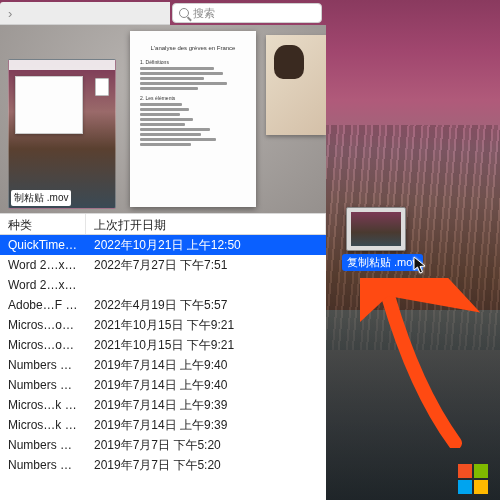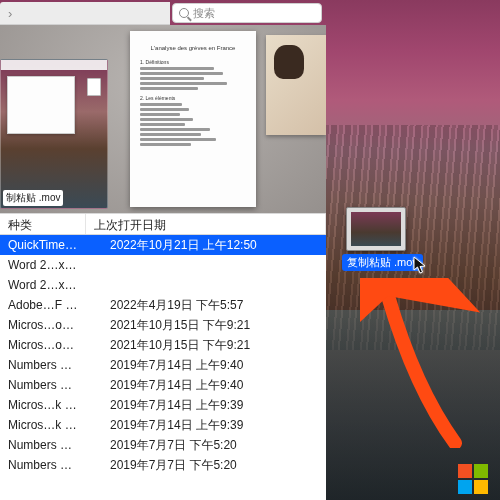--- a/index.html
+++ b/index.html
@@ -46,21 +46,21 @@
     .mag { width:10px; height:10px; border:1.5px solid #8a8a8a; border-radius:50%; position:relative; }
     .mag::after { content:""; position:absolute; width:5px; height:1.5px; background:#8a8a8a; right:-4px; bottom:-2px; transform:rotate(45deg); }
 
     
     .preview-zone {
       position:absolute; top:25px; left:0; width:326px; height:188px;
       background: radial-gradient(ellipse at 50% 30%, #b9b5b2, #95908d);
       overflow:hidden;
     }
     .mini-desktop {
-      position:absolute; left:0; top:34px; width:108px; height:150px;
+      position:absolute; left:8px; top:34px; width:108px; height:150px;
       background: linear-gradient(180deg,#7a3555,#9a6a6a 35%,#5a4030 60%,#3a4a55 100%);
       border:1px solid rgba(255,255,255,.3); border-radius:2px;
     }
     .mini-desktop .bar { height:10px; background:rgba(250,250,250,.9); }
     .mini-win {
       position:absolute; left:6px; top:16px; width:68px; height:58px;
       background:#fdfdfd; border:1px solid #ccc; box-shadow:0 1px 3px rgba(0,0,0,.3);
     }
     .mini-file {
       position:absolute; right:6px; top:18px; width:14px; height:18px;
@@ -103,21 +103,21 @@
     }
     .col-kind { width:86px; }
     .col-date { flex:1; }
     .rows { }
     .row {
       display:flex; height:20px; align-items:center;
       border-bottom: none;
     }
     .row .cell { padding:0 8px; font-size:12px; white-space:nowrap; overflow:hidden; text-overflow:ellipsis; }
     .row .c-kind { width:86px; color:#222; }
-    .row .c-date { flex:1; color:#222;margin-left:16px; }
+    .row .c-date { flex:1; color:#222; }
     .row.selected { background:#0a60ff; }
     .row.selected .cell { color:#fff; }
 
     
     .drag-thumb {
       position:absolute; left:346px; top:207px; width:60px; height:44px;
       background:#dcdcdc; border:1px solid #888; border-radius:2px;
       box-shadow:0 2px 5px rgba(0,0,0,.5);
     }
     .drag-thumb::before {
@@ -203,20 +203,21 @@
     <div class="col col-kind">种类</div>
     <div class="col col-date">上次打开日期</div>
   </div>
   <div class="rows" id="rows">
       <div class="row selected">
         <div class="cell c-kind">QuickTime 影片</div>
         <div class="cell c-date">2022年10月21日 上午12:50</div>
       </div>
       <div class="row">
         <div class="cell c-kind">Word 2…x) 文稿</div>
+        <div class="cell c-date">2022年7月27日 下午7:51</div>
       </div>
       <div class="row">
         <div class="cell c-kind">Word 2…x) 文稿</div>
       </div>
       <div class="row">
         <div class="cell c-kind">Adobe…F (.pdf)</div>
         <div class="cell c-date">2022年4月19日 下午5:57</div>
       </div>
       <div class="row">
         <div class="cell c-kind">Micros…ok (.xls)</div>

